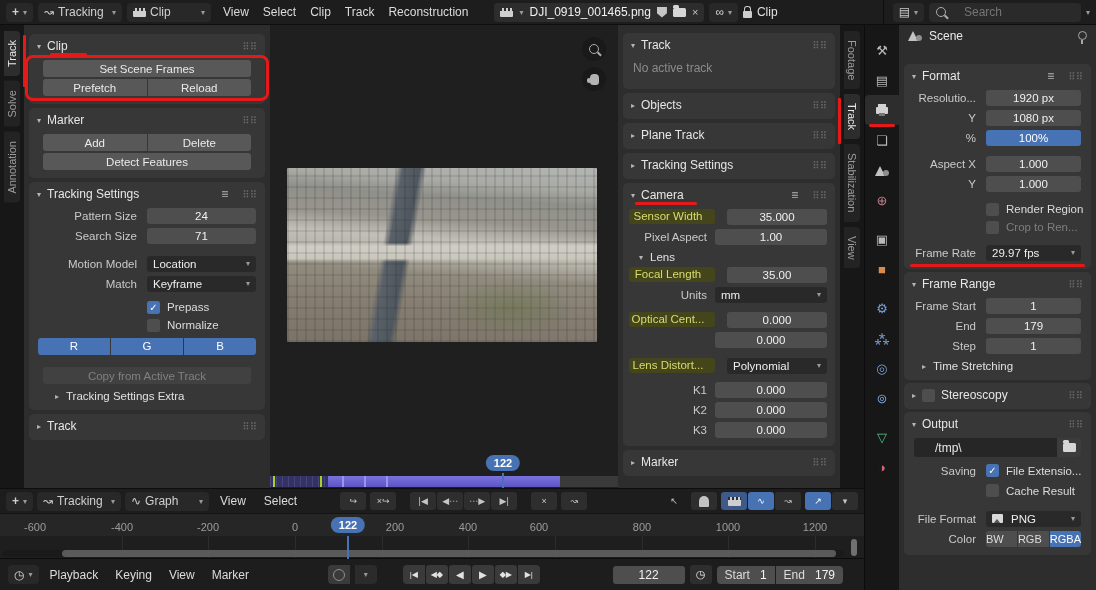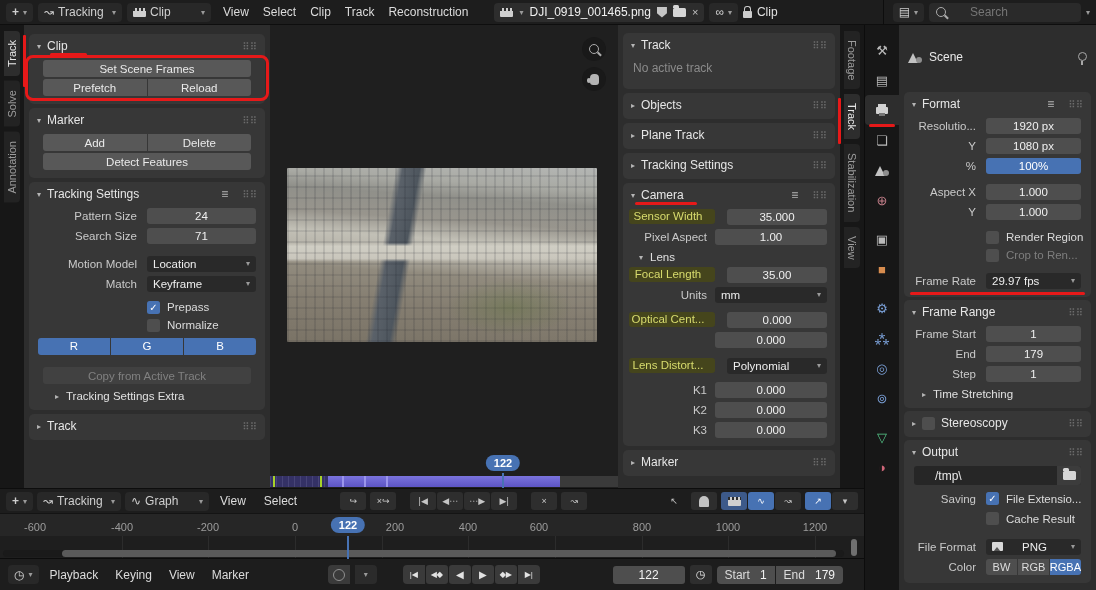--- a/index.html
+++ b/index.html
@@ -14,21 +14,21 @@
         gap:4px;padding:0 6px;color:#cfcfcf;font:inherit}
   .hdd{min-width:84px}
   .chev{font-size:8px;color:#9a9a9a}
   .push{margin-left:auto}
   .menu{padding:0 7px;color:#dcdcdc;cursor:default}
   .clipblock{display:flex;align-items:center;gap:6px;background:#2d2d2d;border-radius:4px;height:19px;padding:0 6px;margin-left:14px}
   .clipname{color:#f1f1f1}
   .xico{color:#c2c2c2;font-size:11px}
   .scope{color:#e0e0e0}
   .vdiv{width:1px;height:25px;background:#0d0d0d;margin:0 4px}
-  .search{background:#2a2a2a;border-radius:4px;height:19px;width:138px;display:flex;align-items:center;gap:22px;padding:0 7px}
+  .search{background:#2a2a2a;border-radius:4px;height:19px;width:138px;display:flex;align-items:center;gap:16px;padding:0 7px}
   .search input{background:none;border:none;outline:none;color:#bdbdbd;width:100%;font:inherit}
 
   
   .i-mag{width:8px;height:8px;border:1.5px solid #ababab;border-radius:50%;position:relative;display:inline-block;flex:none}
   .i-mag::after{content:"";position:absolute;width:5px;height:1.6px;background:#ababab;right:-4px;bottom:-2px;transform:rotate(45deg)}
   .i-folder{width:13px;height:9px;background:#d6d6d6;border-radius:1.5px;position:relative;display:inline-block;flex:none}
   .i-folder::before{content:"";position:absolute;top:-3px;left:0;width:6px;height:3px;background:#d6d6d6;border-radius:1.5px 1.5px 0 0}
   .i-shield{width:10px;height:11px;background:#c6c6c6;display:inline-block;flex:none;
             clip-path:polygon(0 0,100% 0,100% 62%,50% 100%,0 62%)}
   .i-lock{width:9px;height:7px;background:#cccccc;border-radius:1px;position:relative;display:inline-block;margin-top:4px;flex:none}
@@ -71,21 +71,21 @@
   .btnrow .btn{flex:1;border-radius:0}
   .btnrow .btn:first-child{border-radius:3px 0 0 3px}
   .btnrow .btn:last-child{border-radius:0 3px 3px 0}
   .btnrow.single .btn{border-radius:3px}
   .btn.disabled{background:#414141;color:#808080}
   .redbox{position:absolute;left:-4px;right:-4px;top:-5px;bottom:-5px;border:3px solid #e61919;border-radius:8px;pointer-events:none;z-index:6}
 
   .prow{display:flex;align-items:center;height:19px;margin:0 0 1px 0}
   .plbl{width:118px;flex:none;text-align:right;padding-right:10px;color:#c9c9c9;font-size:11.5px;box-sizing:border-box;white-space:nowrap}
   .pfld{flex:1;background:#4e4e4e;border-radius:3px;height:16px;line-height:16px;text-align:center;font-size:11.5px;color:#f0f0f0;margin-right:9px}
-  .pdd{flex:1;background:#292929;border-radius:3px;height:16px;display:flex;align-items:center;padding:0 6px;margin-right:9px;gap:19px}
+  .pdd{flex:1;background:#292929;border-radius:3px;height:16px;display:flex;align-items:center;padding:0 6px;margin-right:9px;gap:8px}
   .pdd .v{flex:1;text-align:left;font-size:11.5px;color:#ededed}
   .cbrow{display:flex;align-items:center;gap:7px;height:18px;margin-left:118px}
   .cb{width:13px;height:13px;background:#4e4e4e;border-radius:2.5px;flex:none;position:relative}
   .cb.on{background:#4772b3}
   .cb.on::after{content:"✓";position:absolute;inset:0;color:#fff;font-size:10px;line-height:13px;text-align:center}
   .cblbl{color:#dcdcdc;font-size:11.5px}
   .dim{color:#7e7e7e}
   .rgbrow{display:flex;gap:1px;margin:4px 9px 3px 9px}
   .rgbrow .t{flex:1;background:#4772b3;color:#fff;text-align:center;height:17px;line-height:17px;font-size:11.5px}
   .rgbrow .t:first-child{border-radius:3px 0 0 3px}
@@ -122,29 +122,29 @@
   .sidebar .hl{width:86px;margin-left:6px}
   .sidebar .pfld,.sidebar .pdd{margin-right:8px}
 
   
   .props{position:absolute;left:864px;top:25px;width:232px;height:565px;display:flex;background:#2d2d2d;border-left:1px solid #0c0c0c;box-sizing:border-box}
   .ptabs{width:34px;background:#171717;display:flex;flex-direction:column;align-items:center;padding-top:10px;box-sizing:border-box;flex:none}
   .ptab{height:30px;width:100%;display:flex;align-items:center;justify-content:center;font-size:13px;color:#b9b9b9;position:relative}
   .ptab.gap{height:9px}
   .ptab.active{background:#2d2d2d;border-radius:4px 0 0 4px}
   .pcontent{flex:1;overflow:hidden}
-  .pchead{height:28px;display:flex;align-items:center;gap:7px;padding:18px 9px}
+  .pchead{height:28px;display:flex;gap:7px;padding:4px 9px}
   .pchead .crumb{color:#e9e9e9}
   .props .panel{margin:3px 5px;background:#373737}
   .props .plbl{width:82px;}
   .props .pfld,.props .pdd{margin-right:10px}
   .props .cbrow{margin-left:82px}
   .pfld.slider{background:#4772b3;color:#fff}
   .seg{display:flex;gap:1px;flex:1;margin-right:10px}
-  .seg .s{flex:1;background:#4e4e4e;text-align:center;height:16px;line-height:16px;font-size:11px;color:#ddd}
+  .seg .s{flex:1;background:#4e4e4e;height:16px;line-height:16px;font-size:11px;color:#ddd}
   .seg .s:first-child{border-radius:3px 0 0 3px}
   .seg .s:last-child{border-radius:0 3px 3px 0}
   .seg .s.on{background:#4772b3;color:#fff}
   .pathrow{display:flex;align-items:center;margin:2px 10px 4px 10px;background:#262626;border-radius:3px;height:19px;overflow:hidden}
   .pathrow .pv{flex:1;padding-left:21px;color:#e8e8e8}
   .pathrow .fbtn{width:24px;height:19px;background:#3c3c3c;display:flex;align-items:center;justify-content:center}
 
   
   .graph{position:absolute;left:0;top:488px;width:864px;height:70px;background:#242424;border-top:1px solid #0d0d0d;box-sizing:border-box}
   .gheader{height:24px;background:#1d1d1d;display:flex;align-items:center;gap:4px;padding:0 6px;border-bottom:1px solid #141414}

